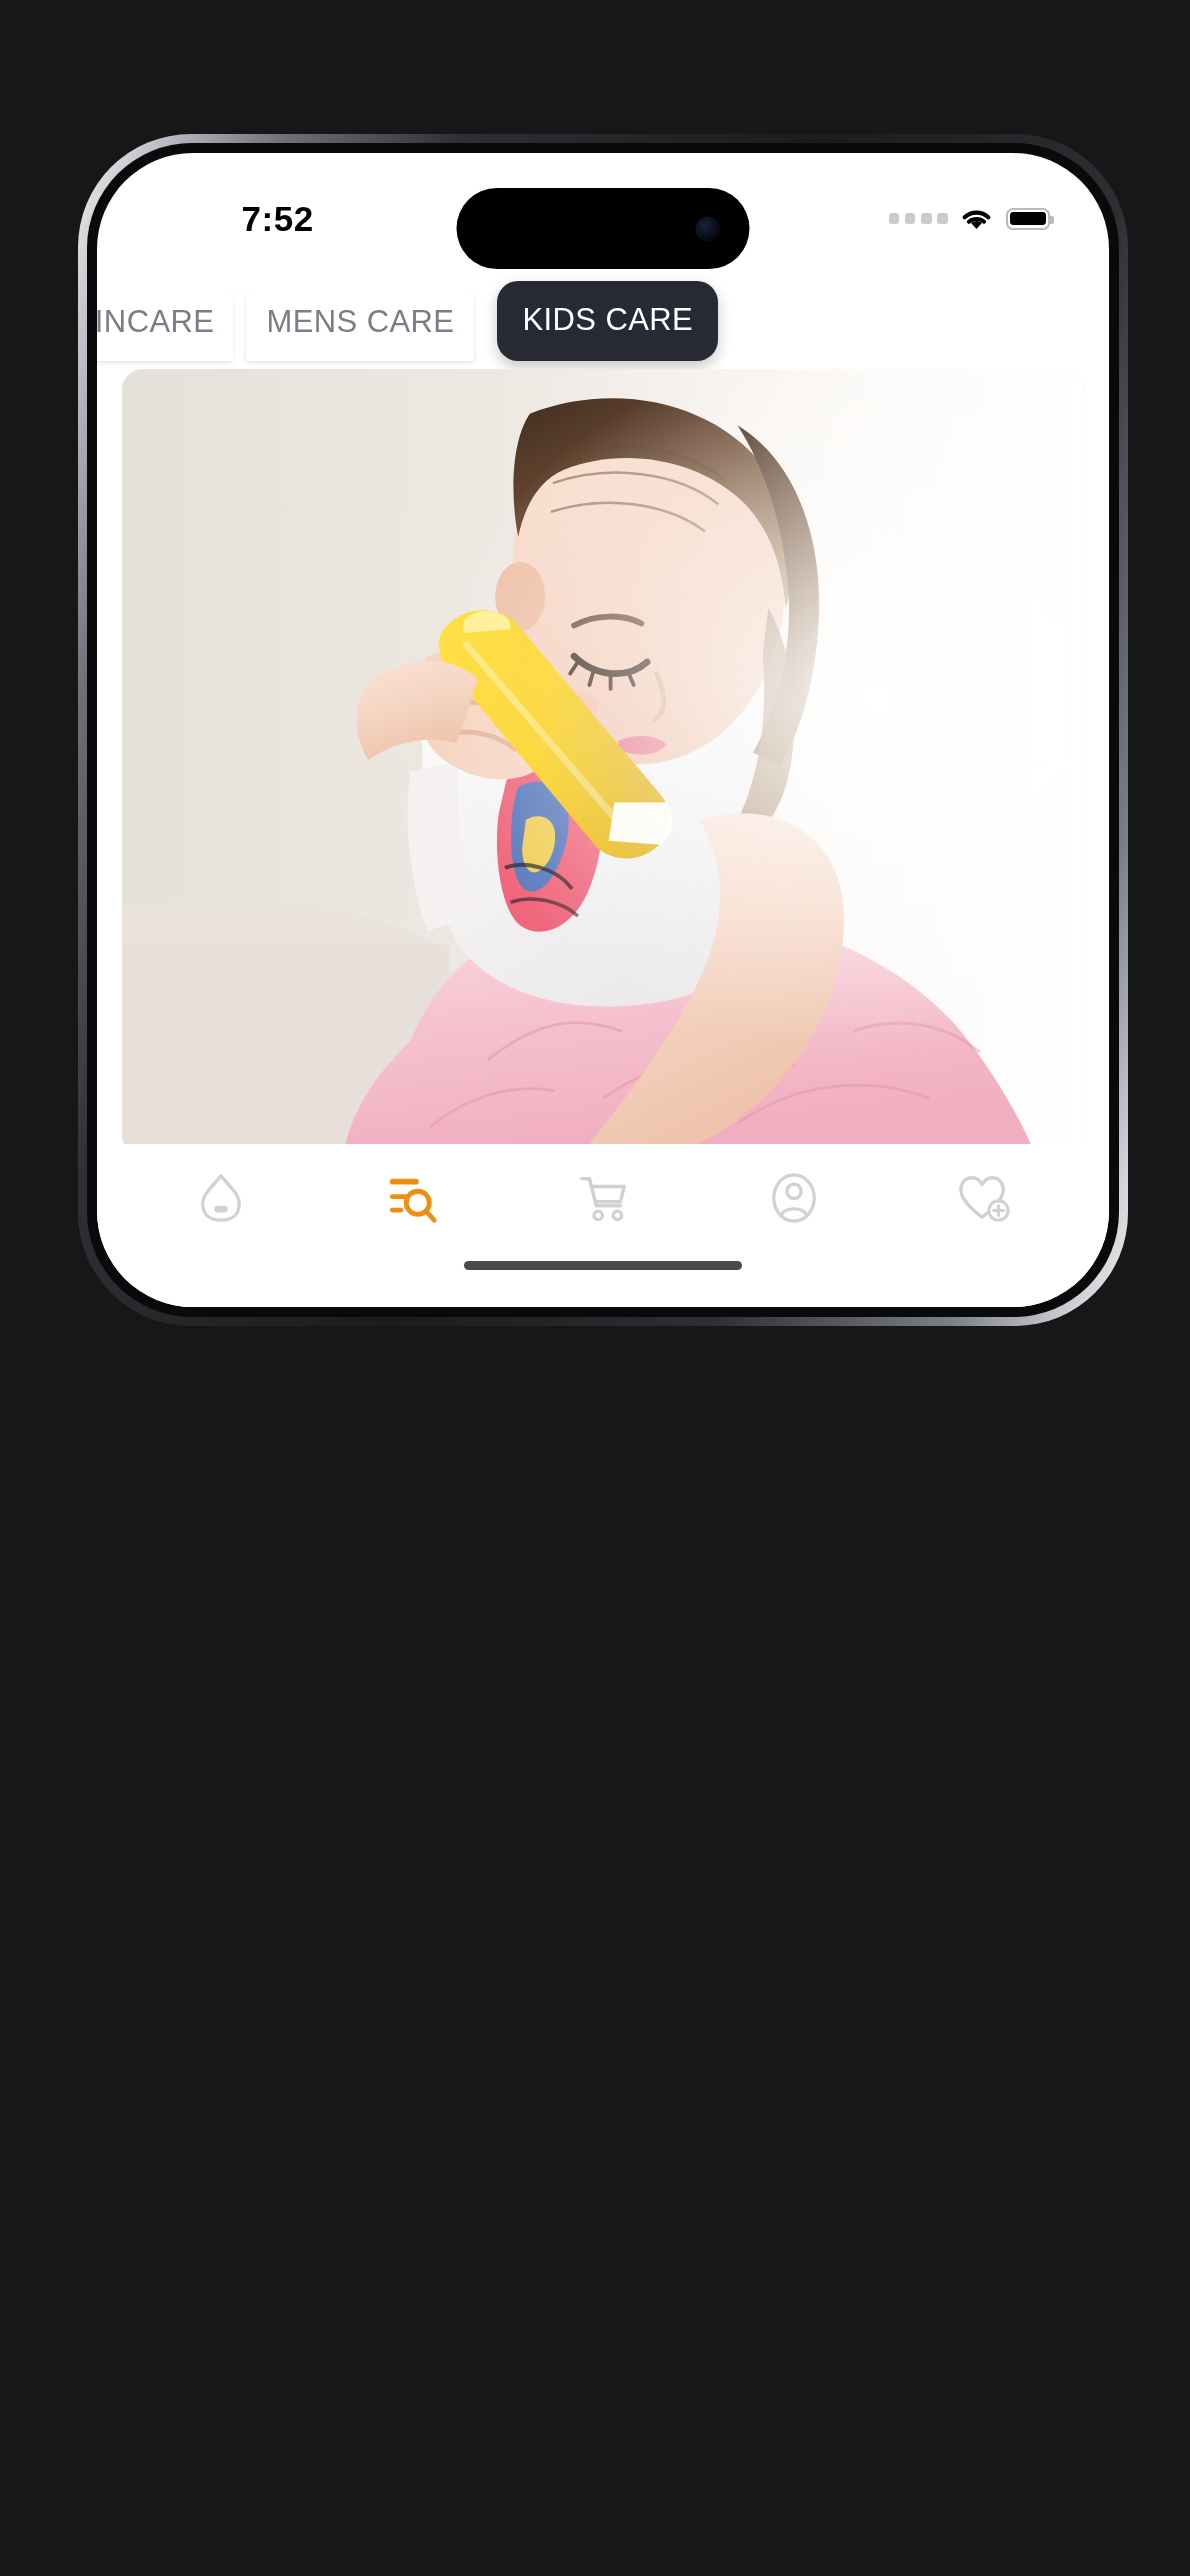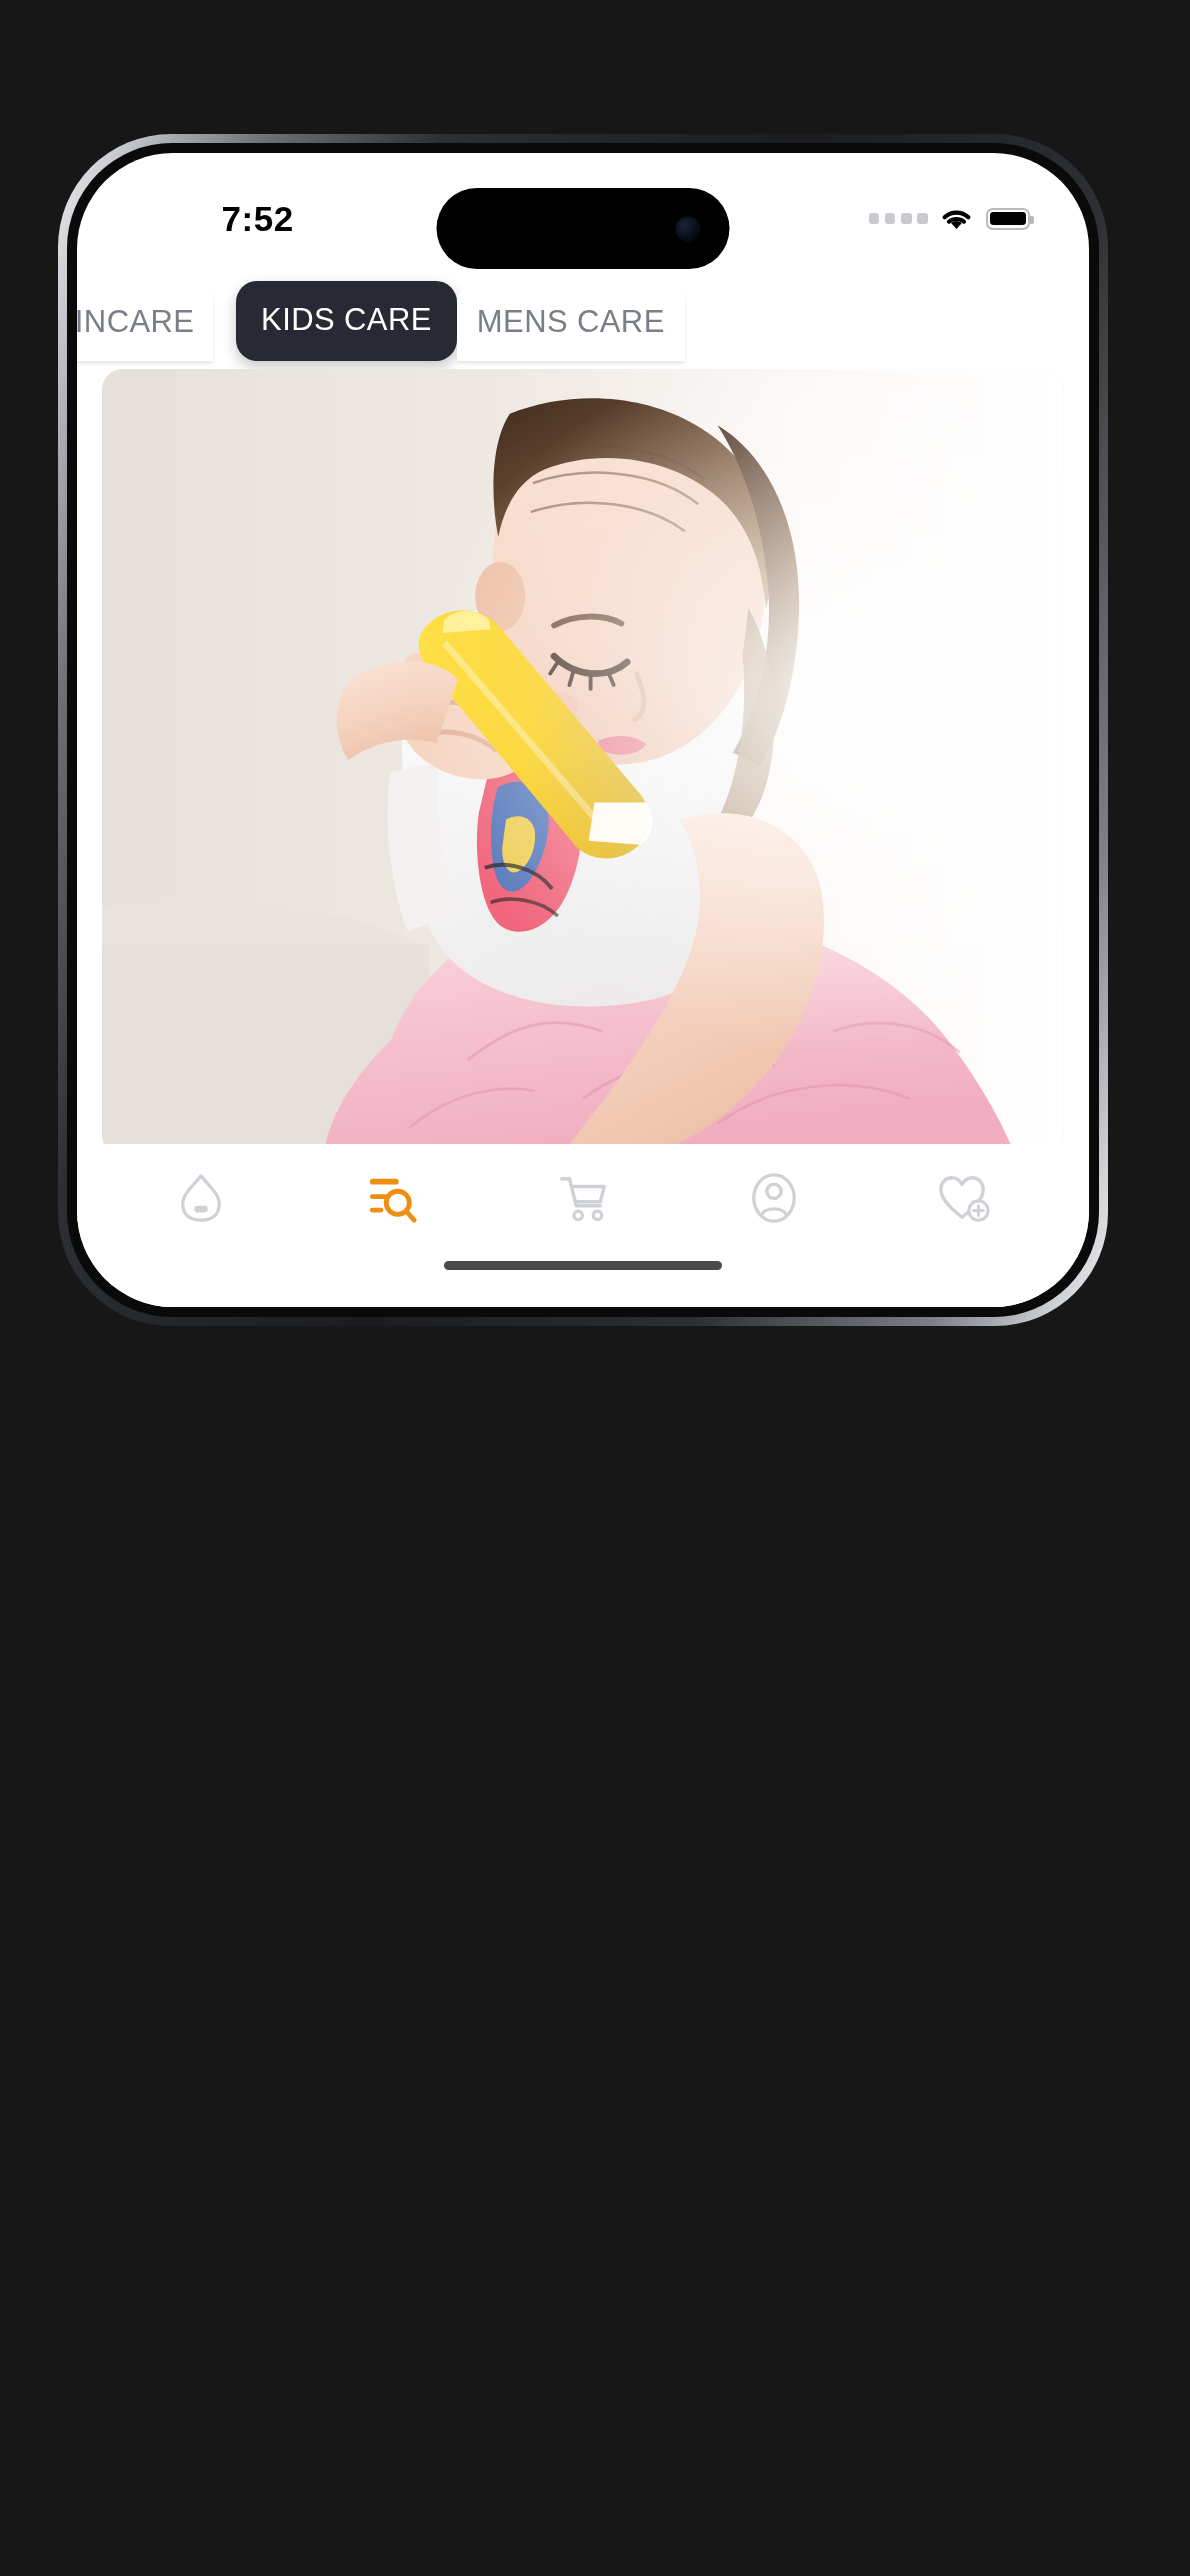--- a/index.html
+++ b/index.html
@@ -10,21 +10,21 @@
     overflow: hidden;
   }
 
   
   .stage {
     position: relative; width: 1190px; height: 2576px;
     background: #171717;
   }
   .phone {
     position: absolute;
-    left: 58px; top: 134px;
+    left: 78px; top: 134px;
     width: 1050px; height: 1192px;
     border-radius: 113px;
     background: linear-gradient(110deg,#f2f2f4 0%,#b9bcc2 6%,#6d7176 14%,#2c2f33 26%,#1a1c1f 50%,#2c2f33 72%,#7b8087 88%,#cfd2d7 96%,#efeff1 100%);
     padding: 8.6px;
   }
   .phone-inner {
     width: 100%; height: 100%;
     border-radius: 105px;
     background: #0a0a0a;
     padding: 10.5px;
@@ -198,22 +198,22 @@
                 </svg>
               </span>
               <span class="batt">
                   <i></i>
                 </span>
             </div>
           </div>
 
           <div class="tabs">
             <div class="tab t-skincare">KINCARE</div>
+            <div class="tab t-mens">MENS CARE</div>
             <div class="tab active">KIDS CARE</div>
-            <div class="tab t-mens">MENS CARE</div>
           </div>
 
           <div class="content">
 
             <div class="hero">
               <svg viewBox="0 0 1000 820" preserveAspectRatio="xMidYMid slice" xmlns="http://www.w3.org/2000/svg">
                 <defs>
                   <linearGradient id="bgwall" x1="0" y1="0" x2="1" y2="0">
                     <stop offset="0%" stop-color="#e6e0db"></stop>
                     <stop offset="42%" stop-color="#efe9e4"></stop>

